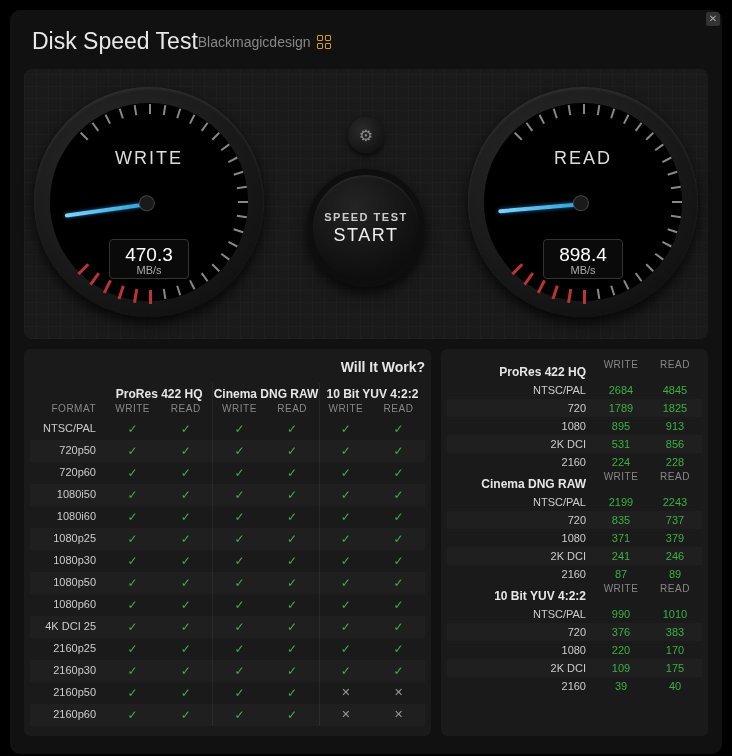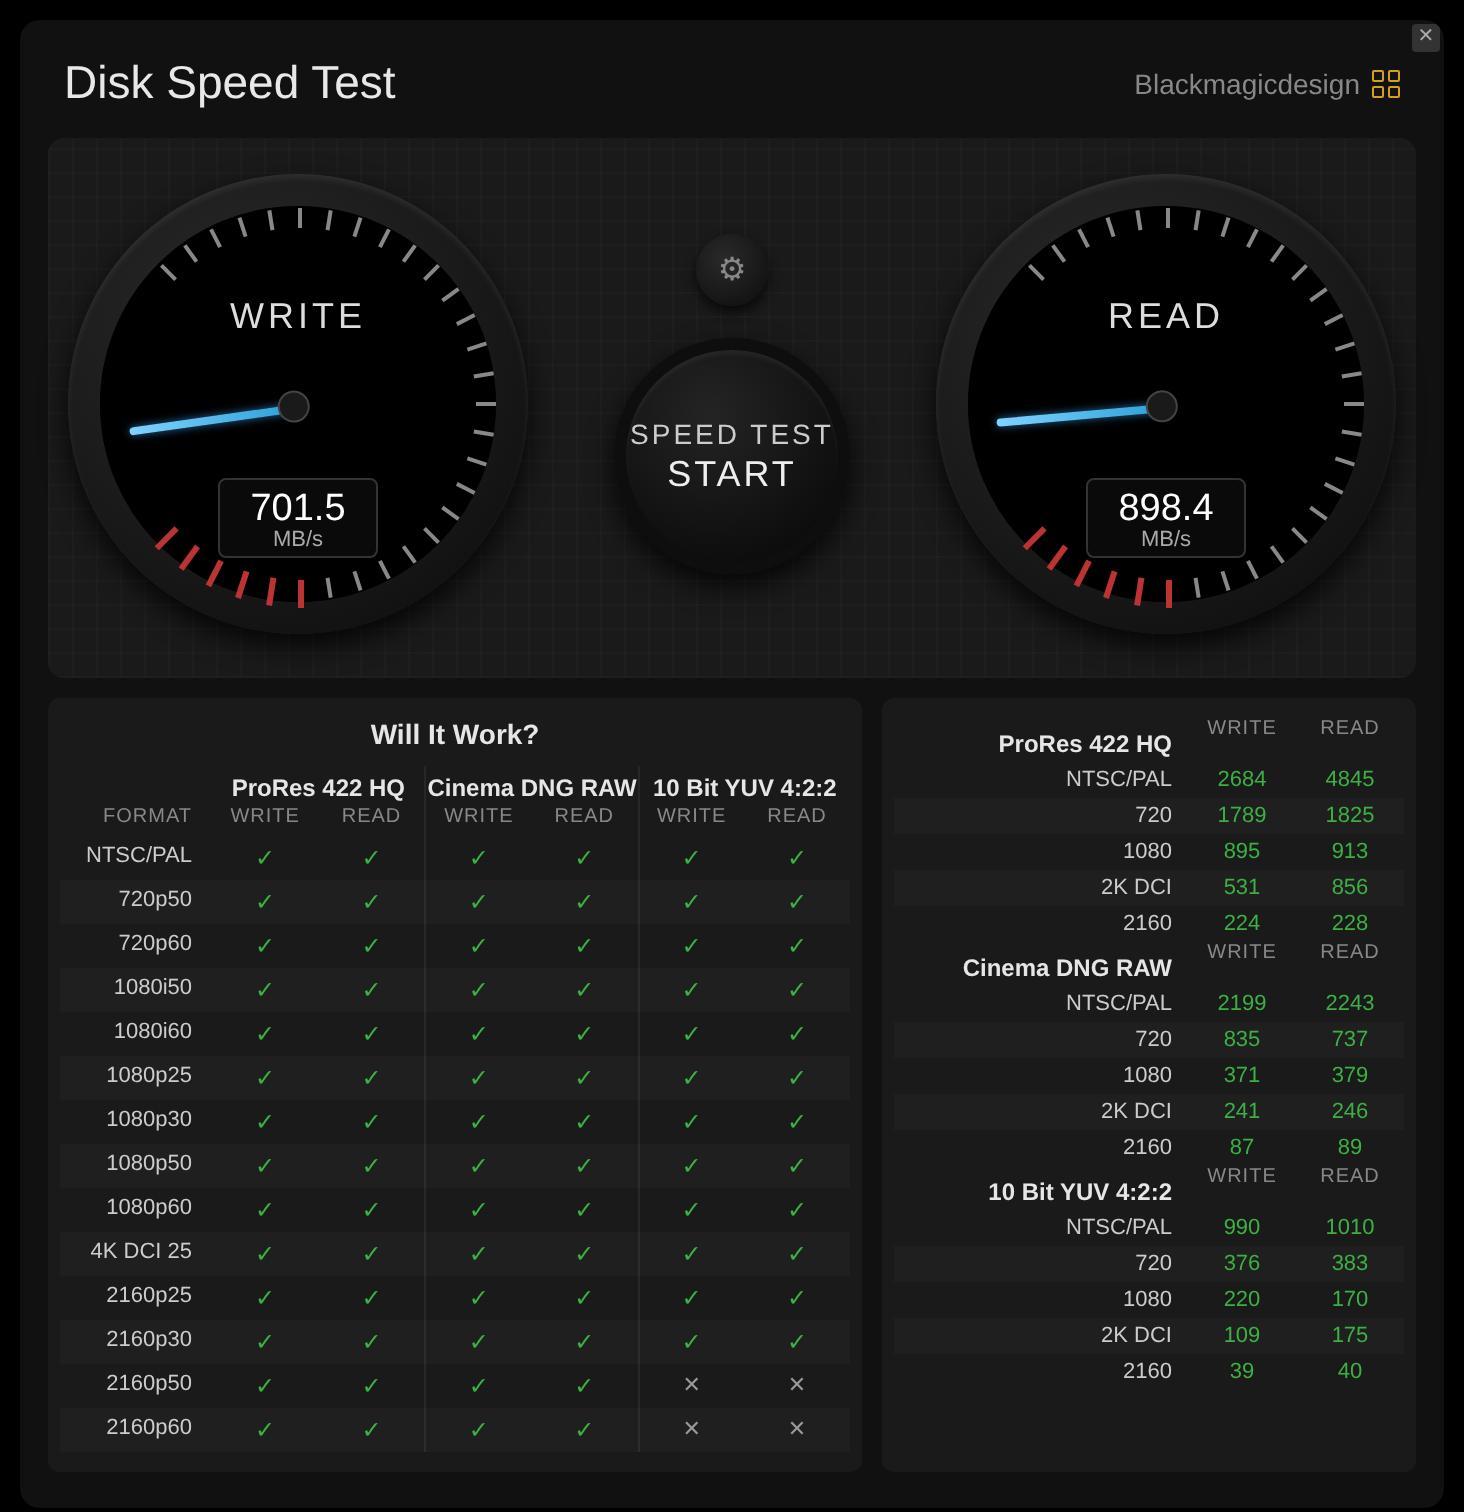--- a/index.html
+++ b/index.html
@@ -1,19 +1,19 @@
 <!DOCTYPE html>
 <html><head>
 <meta charset="utf-8">
 <style>
 * { margin: 0; padding: 0; box-sizing: border-box; }
 body { background: #000; font-family: "Helvetica Neue", Arial, sans-serif; display: flex; justify-content: center; padding: 10px; }
 .window { width: 712px; background: #111; border-radius: 10px; overflow: hidden; box-shadow: 0 0 20px rgba(0,0,0,0.8); position: relative; }
 .close-x { position: absolute; top: 2px; right: 2px; width: 14px; height: 14px; background: #333; color: #aaa; font-size: 10px; text-align: center; line-height: 14px; border-radius: 2px; cursor: pointer; }
-.header { display: flex; justify-content: space-between; align-items: center; padding: 18px 22px 14px; }
+.header { display: flex; align-items: center; padding: 18px 22px 14px; }
 .title { color: #e8e8e8; font-size: 23px; font-weight: 300; }
 .brand { color: #888; font-size: 14px; font-weight: 300; display: flex; align-items: center; gap: 6px; }
 .brand-dots { display: grid; grid-template-columns: 6px 6px; grid-template-rows: 6px 6px; gap: 2px; }
 .brand-dots span { width: 6px; height: 6px; border: 1px solid #d4a017; border-radius: 1px; }
 
 .gauges-panel {
   margin: 0 14px;
   background: #1a1a1a;
   border-radius: 8px;
   padding: 18px 10px 22px;
@@ -30,28 +30,28 @@
 .tick.red { background: #b33; height: 14px; width: 3px; }
 .needle { position: absolute; left: 50%; top: 50%; width: 85px; height: 4px; background: linear-gradient(90deg, #2a9fd6, #7fd3ff); transform-origin: 0 50%; border-radius: 2px; box-shadow: 0 0 4px rgba(60,170,255,0.6); }
 .needle::after { content: ""; position: absolute; left: -6px; top: -5px; width: 14px; height: 14px; background: #1a1a1a; border-radius: 50%; border: 1px solid #444; }
 .gauge-readout { position: absolute; bottom: 22px; left: 50%; transform: translateX(-50%); width: 80px; background: #0a0a0a; border: 1px solid #333; border-radius: 4px; padding: 4px 0 2px; text-align: center; }
 .gauge-value { color: #fff; font-size: 19px; font-weight: 400; }
 .gauge-unit { color: #aaa; font-size: 11px; margin-top: -2px; }
 
 .center-col { display: flex; flex-direction: column; align-items: center; gap: 16px; }
 .gear-btn { width: 36px; height: 36px; border-radius: 50%; background: radial-gradient(circle at 40% 35%, #2a2a2a, #0c0c0c); display: flex; align-items: center; justify-content: center; color: #888; font-size: 16px; cursor: pointer; box-shadow: 0 3px 6px rgba(0,0,0,0.7); }
 .start-btn { width: 118px; height: 118px; border-radius: 50%; background: radial-gradient(circle at 40% 30%, #242424, #060606); display: flex; flex-direction: column; align-items: center; justify-content: center; cursor: pointer; box-shadow: 0 6px 14px rgba(0,0,0,0.8), inset 0 2px 2px rgba(255,255,255,0.06); border: 6px solid #0e0e0e; }
-.start-small { color: #ccc; font-size: 14px; letter-spacing: 1.5px; font-weight: 400; }
+.start-small { color: #ccc; font-size: 11px; letter-spacing: 1.5px; font-weight: 700; }
 .start-big { color: #eee; font-size: 18px; letter-spacing: 1.5px; font-weight: 500; margin-top: 2px; }
 
 .tables { display: flex; padding: 10px 14px 18px; gap: 10px; }
 .panel { background: #1a1a1a; border-radius: 6px; padding: 10px 6px; }
 .panel.left { flex: 1.55; }
 .panel.right { flex: 1; }
-.panel-title { color: #e6e6e6; text-align: center; font-size: 14px; font-weight: 600; margin-bottom: 8px; }
+.panel-title { color: #e6e6e6; text-align: right; font-size: 14px; font-weight: 600; margin-bottom: 8px; }
 
 .will-grid { display: grid; grid-template-columns: 76px repeat(6, 1fr); font-size: 11px; color: #aaa; }
 .group-hdr { grid-column: span 2; text-align: center; color: #e6e6e6; font-size: 12px; font-weight: 600; padding: 4px 0 2px; }
 .sub-hdr { text-align: center; font-size: 10px; color: #888; padding-bottom: 4px; letter-spacing: 0.5px; }
 .fmt-label { text-align: right; padding: 4px 10px 4px 0; color: #ccc; font-size: 11px; }
 .fmt-hdr { text-align: right; padding: 0 10px 4px 0; font-size: 10px; color: #888; letter-spacing: 0.5px; }
 .cell { text-align: center; padding: 4px 0; }
 .check { color: #3cb043; font-size: 12px; }
 .cross { color: #999; font-size: 11px; }
 .row-band { background: rgba(255,255,255,0.025); }
@@ -115,21 +115,21 @@
               <div class="tick" style="transform: rotate(351deg) translateY(88px);"></div>
               <div class="tick red" style="transform: rotate(360deg) translateY(88px);"></div>
               <div class="tick red" style="transform: rotate(369deg) translateY(88px);"></div>
               <div class="tick red" style="transform: rotate(378deg) translateY(88px);"></div>
               <div class="tick red" style="transform: rotate(387deg) translateY(88px);"></div>
               <div class="tick red" style="transform: rotate(396deg) translateY(88px);"></div>
               <div class="tick red" style="transform: rotate(405deg) translateY(88px);"></div>
             </div>
           <div class="needle" id="needle-write" style="transform: rotate(172deg);"></div>
           <div class="gauge-readout">
-            <div class="gauge-value">701.5</div>
+            <div class="gauge-value">470.3</div>
             <div class="gauge-unit">MB/s</div>
           </div>
         </div>
       </div>
     </div>
 
     <div class="center-col">
       <div class="gear-btn">
         <span>⚙</span>
       </div>

